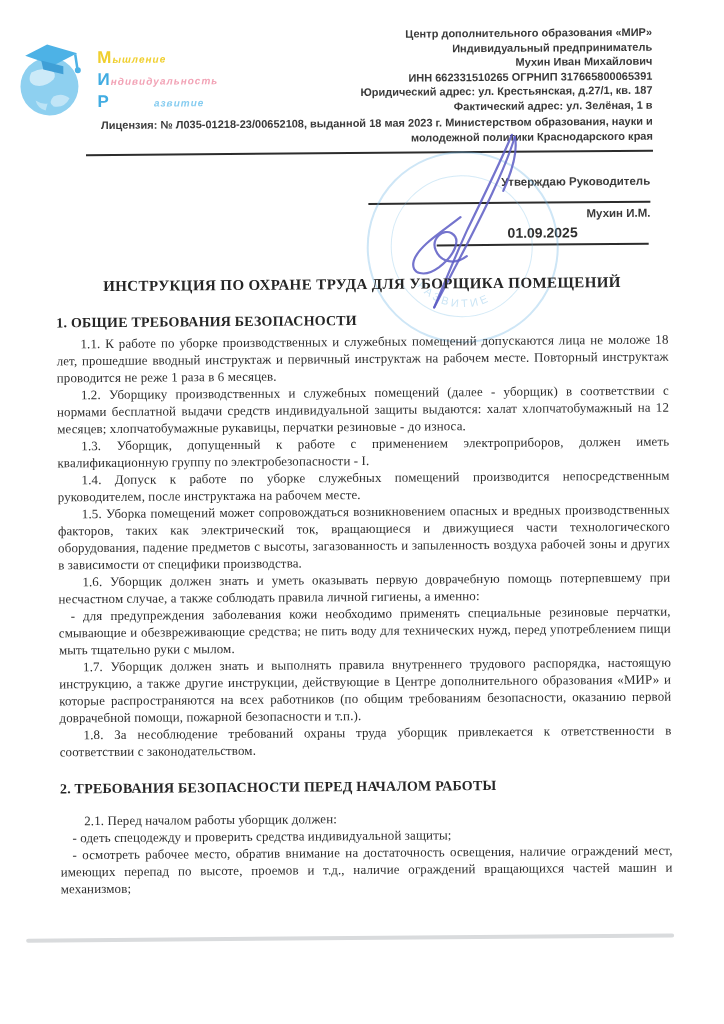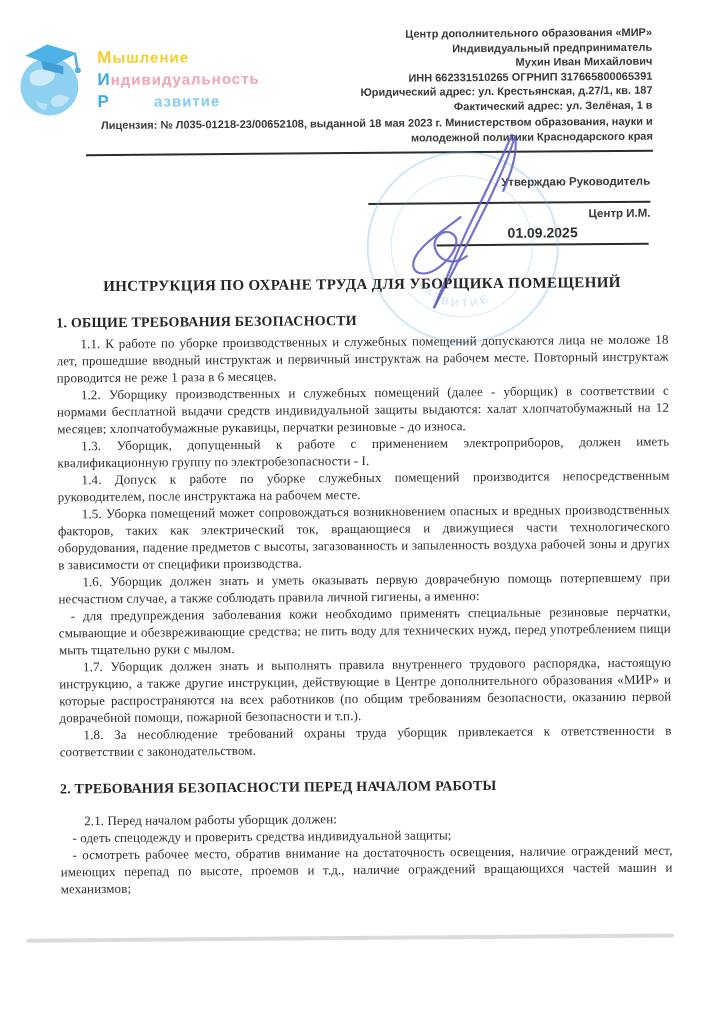--- a/index.html
+++ b/index.html
@@ -5,21 +5,21 @@
   html,body{margin:0;padding:0;}
   body{width:724px;height:1024px;background:#ffffff;overflow:hidden;
        font-family:"Liberation Serif", serif;color:#2e2e2e;}
   .scan{position:absolute;inset:0;transform:rotate(-0.45deg);transform-origin:50% 40%;}
 
   
   .logo{position:absolute;left:16px;top:36px;display:flex;align-items:center;gap:6px;}
   .logo-text{display:flex;flex-direction:column;gap:2px;font-family:"Liberation Sans",sans-serif;font-weight:bold;}
   .logo-line{display:flex;align-items:baseline;letter-spacing:1px;}
   .logo-initial{font-size:17px;}
-  .logo-rest{font-size:15px;}
+  .logo-rest{font-size:10px;font-style:italic;}
   .c-yellow{color:#f0cf2e;} .c-pink{color:#f2a3b6;} .c-blue{color:#41ace2;} .c-lblue{color:#85ccf0;margin-left:44px;}
 
   
   .org-header{position:absolute;top:27px;right:69px;width:480px;text-align:right;
       font-family:"Liberation Sans",sans-serif;font-weight:bold;font-size:11px;
       line-height:14.6px;color:#3a3a3a;}
   .license{position:absolute;top:116px;right:69px;width:578px;text-align:right;
       font-family:"Liberation Sans",sans-serif;font-weight:bold;font-size:11px;
       line-height:15px;color:#3a3a3a;}
   .rule-top{position:absolute;top:152px;left:88px;width:567px;height:2px;background:#2c2c2c;}
@@ -97,21 +97,21 @@
     <div>ИНН 662331510265 ОГРНИП 317665800065391</div>
     <div>Юридический адрес: ул. Крестьянская, д.27/1, кв. 187</div>
     <div>Фактический адрес: ул. Зелёная, 1 в</div>
   </div>
 
   <div class="license">Лицензия: № Л035-01218-23/00652108, выданной 18 мая 2023 г. Министерством образования, науки и молодежной политики Краснодарского края</div>
   <div class="rule-top"></div>
 
   <div class="approve-label">Утверждаю Руководитель</div>
   <div class="approve-line"></div>
-  <div class="approver-name">Центр И.М.</div>
+  <div class="approver-name">Мухин И.М.</div>
   <div class="approve-date">01.09.2025</div>
 
   <div class="stamp">
     <div class="stamp-inner"></div>
     <svg viewBox="0 0 188 188">
       <defs>
           <path id="arc" d="M34,94 a60,60 0 0,0 120,0"></path>
         </defs>
       <text font-family="Liberation Sans, sans-serif" font-size="11" letter-spacing="3" fill="rgba(110,182,228,.4)">
         <textPath href="#arc" startOffset="22%">РАЗВИТИЕ</textPath>

